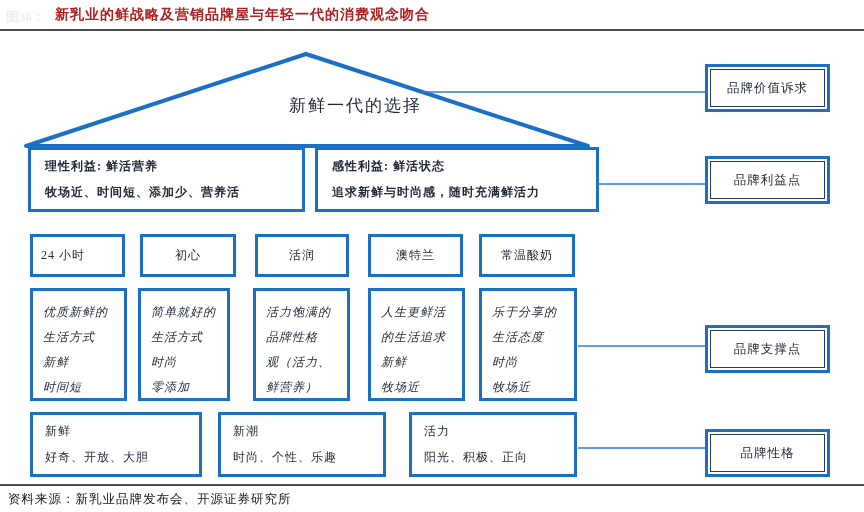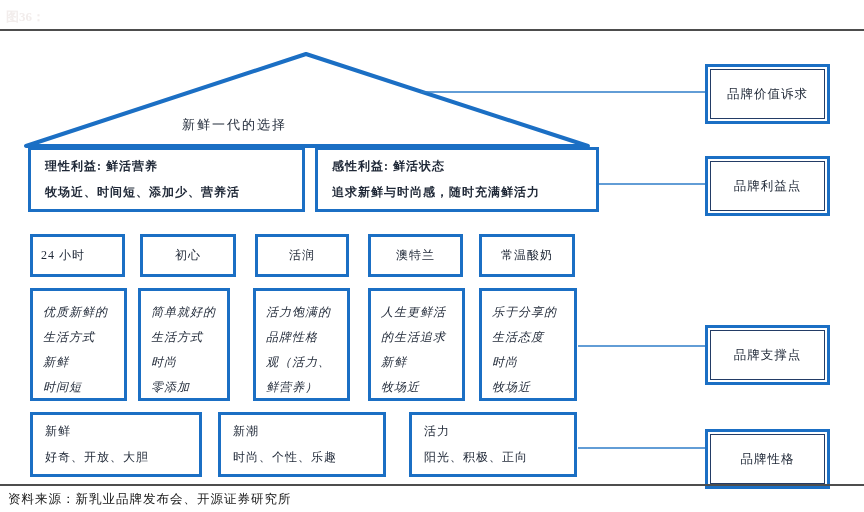--- a/index.html
+++ b/index.html
@@ -13,56 +13,57 @@
     position:absolute;left:55px;top:6px;font-size:14px;font-weight:bold;
     color:var(--title-red,#b02020);letter-spacing:1px;
   }
   .rule{position:absolute;left:0;width:864px;height:2px;background:var(--rule-dark,#4d4d4d);}
   .rule.top{top:29px;}
   .rule.bottom{top:484px;}
   svg.overlay{position:absolute;left:0;top:0;}
   svg .roof{fill:#ffffff;stroke:var(--border-blue,#1b6fc4);stroke-width:4;stroke-linejoin:round;}
   svg .conn{stroke:var(--line-blue,#2e7cc9);stroke-width:1.5;}
   .roof-label{
-    position:absolute;left:182px;top:94px;width:240px;text-align:left;
-    font-size:13px;letter-spacing:2px;margin-top:22px;
+    position:absolute;left:182px;top:94px;width:240px;text-align:right;
+    font-size:17px;letter-spacing:2px;
   }
   .box{
     position:absolute;box-sizing:border-box;background:#fff;
     border:3px solid var(--border-blue,#1b6fc4);
   }
   .benefit{top:147px;height:65px;display:flex;flex-direction:column;justify-content:center;
     gap:9px;padding:4px 8px 4px 14px;font-size:12px;letter-spacing:1px;}
   .benefit .l1,.benefit .l2{white-space:nowrap;font-weight:bold;}
   .brand{top:234px;height:43px;display:flex;align-items:center;justify-content:center;
     font-size:12px;letter-spacing:1px;}
   .brand.first{justify-content:flex-start;padding-left:8px;}
   .support{top:288px;height:113px;padding:9px 4px 4px 10px;font-size:12px;letter-spacing:1px;font-style:italic;}
   .support div{line-height:25px;white-space:nowrap;}
   .personality{top:412px;height:65px;display:flex;flex-direction:column;justify-content:center;
     gap:9px;padding:4px 6px 4px 12px;font-size:12px;letter-spacing:1px;}
   .side-label{
-    position:absolute;left:705px;width:125px;height:60px;box-sizing:border-box;
+    position:absolute;left:705px;width:125px;height:48px;box-sizing:border-box;
     background:#fff;border:3px solid var(--border-blue,#1b6fc4);
   }
   .side-label .inner{
     position:absolute;left:2px;top:2px;right:2px;bottom:2px;
     border:1px solid #233c66;display:flex;align-items:center;justify-content:center;
     font-size:12.5px;letter-spacing:1px;
   }
   .source{
     position:absolute;left:8px;top:491px;font-size:12.5px;color:#161616;letter-spacing:1px;
   }
 </style>
 </head>
 <body>
 
 <div class="canvas">
 
   <div class="figure-num">图36：</div>
+  <div class="title">新乳业的鲜战略及营销品牌屋与年轻一代的消费观念吻合</div>
   <div class="rule top"></div>
 
   <svg class="overlay" width="864" height="512" viewBox="0 0 864 512">
     <polygon class="roof" points="306,54 26,146 588,146"></polygon>
     <line class="conn" x1="421" y1="92" x2="706" y2="92"></line>
     <line class="conn" x1="578" y1="184" x2="706" y2="184"></line>
     <line class="conn" x1="578" y1="346" x2="706" y2="346"></line>
     <line class="conn" x1="578" y1="448" x2="706" y2="448"></line>
   </svg>
 

